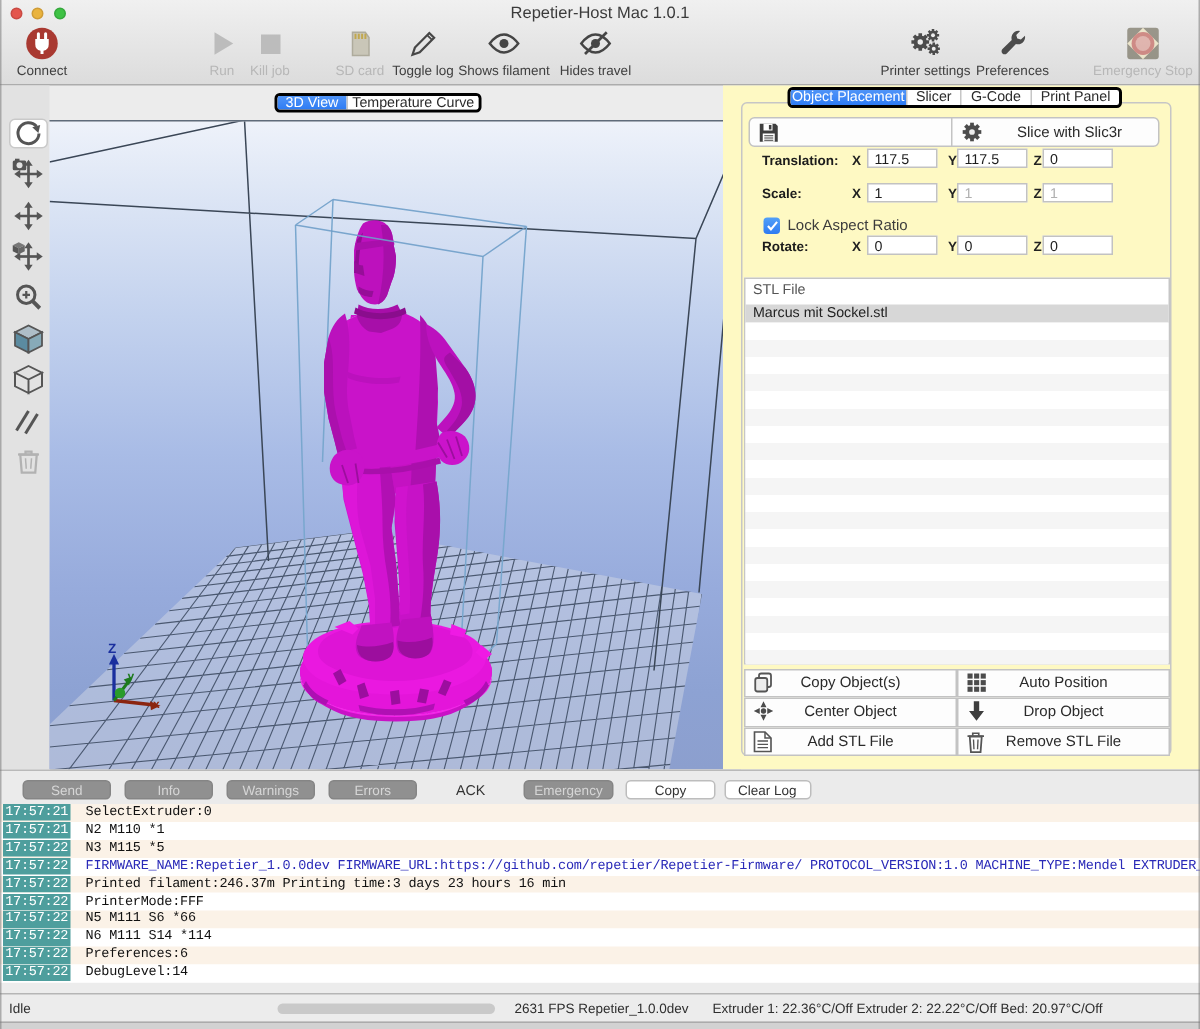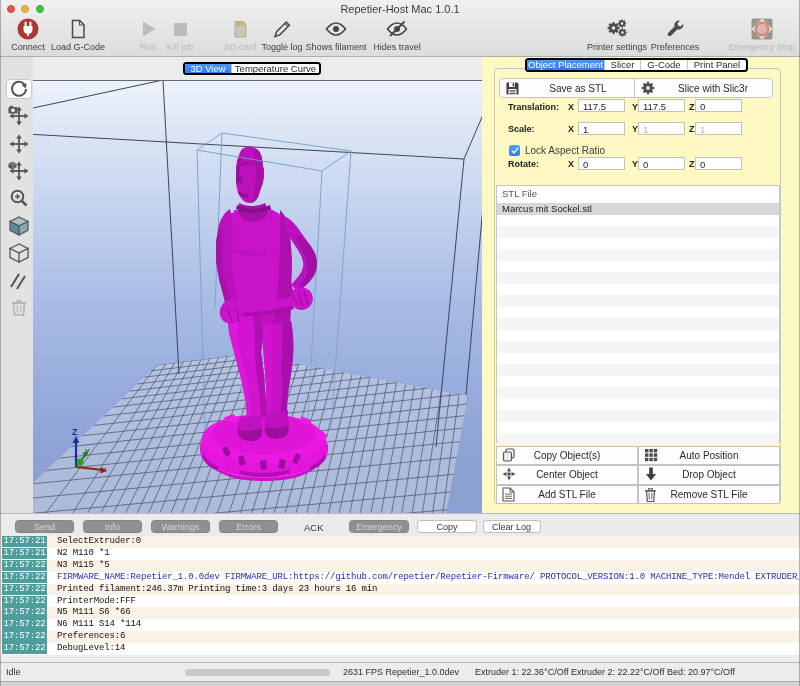--- a/index.html
+++ b/index.html
@@ -55,29 +55,20 @@
           <svg width="24" height="24" viewBox="0 0 24 24">
             <circle cx="12" cy="12" r="10.5" fill="#a93931"></circle>
             <g fill="#fff">
               <rect x="8.6" y="4.5" width="2" height="5" rx="1"></rect>
               <rect x="13.4" y="4.5" width="2" height="5" rx="1"></rect>
               <path d="M7.5 9h9v3.5a4.5 4.5 0 0 1-3.5 4.4V19h-2v-2.1A4.5 4.5 0 0 1 7.5 12.5z"></path>
             </g>
           </svg>
         </div>
         <div class="tbl">Connect</div>
-      </div>
-      <div class="tbi" style="left:46px;width:64px">
-        <div style="height:25px;display:flex;align-items:center;justify-content:center">
-          <svg width="24" height="24" viewBox="0 0 24 24">
-            <path d="M6.5 3.5h7.2l4.3 4.3v12.7H6.5z" fill="none" stroke="#4a4a4a" stroke-width="1.5"></path>
-            <path d="M13.5 3.8v4.2h4.2" fill="none" stroke="#4a4a4a" stroke-width="1.2"></path>
-          </svg>
-        </div>
-        <div class="tbl">Load G-Code</div>
       </div>
       <div class="tbi" style="left:128px;width:40px">
         <div style="height:25px;display:flex;align-items:center;justify-content:center">
           <svg width="24" height="24" viewBox="0 0 24 24">
             <path d="M7 4.5l12.5 7.5L7 19.5z" fill="#bcbcbc"></path>
           </svg>
         </div>
         <div class="tbl dis">Run</div>
       </div>
       <div class="tbi" style="left:158px;width:44px">
@@ -376,21 +367,20 @@
           <path d="M1.5 1.5h10.5l1.5 1.5v10.5h-12z" fill="#3e3e3e"></path>
           <rect x="4" y="1.5" width="6" height="4.5" fill="#fff"></rect>
           <rect x="7.6" y="2.3" width="1.7" height="3" fill="#3e3e3e"></rect>
           <rect x="3.5" y="8" width="8" height="5.5" fill="#fff"></rect>
           <g stroke="#3e3e3e" stroke-width="0.8">
             <line x1="4.5" y1="9.5" x2="10.5" y2="9.5"></line>
             <line x1="4.5" y1="11" x2="10.5" y2="11"></line>
             <line x1="4.5" y1="12.5" x2="10.5" y2="12.5"></line>
           </g>
         </svg></div>
-      <div class="abs" style="left:40px;top:21px;width:112px;height:20px;display:flex;align-items:center;justify-content:center;font-size:10px;color:#2a2a2a">Save as STL</div>
       <div class="abs" style="left:152px;top:21px;width:1px;height:20px;background:#c3c3c3"></div>
       <div class="abs" style="left:158px;top:23px"><svg width="16" height="16" viewBox="0 0 16 16">
           <circle cx="8" cy="8" r="4.6" fill="#4c4c4c"></circle>
           <line x1="11.4" y1="8.0" x2="14.2" y2="8.0" stroke="#4c4c4c" stroke-width="2.5"></line>
           <line x1="10.4" y1="10.4" x2="12.4" y2="12.4" stroke="#4c4c4c" stroke-width="2.5"></line>
           <line x1="8.0" y1="11.4" x2="8.0" y2="14.2" stroke="#4c4c4c" stroke-width="2.5"></line>
           <line x1="5.6" y1="10.4" x2="3.6" y2="12.4" stroke="#4c4c4c" stroke-width="2.5"></line>
           <line x1="4.6" y1="8.0" x2="1.8" y2="8.0" stroke="#4c4c4c" stroke-width="2.5"></line>
           <line x1="5.6" y1="5.6" x2="3.6" y2="3.6" stroke="#4c4c4c" stroke-width="2.5"></line>
           <line x1="8.0" y1="4.6" x2="8.0" y2="1.8" stroke="#4c4c4c" stroke-width="2.5"></line>

